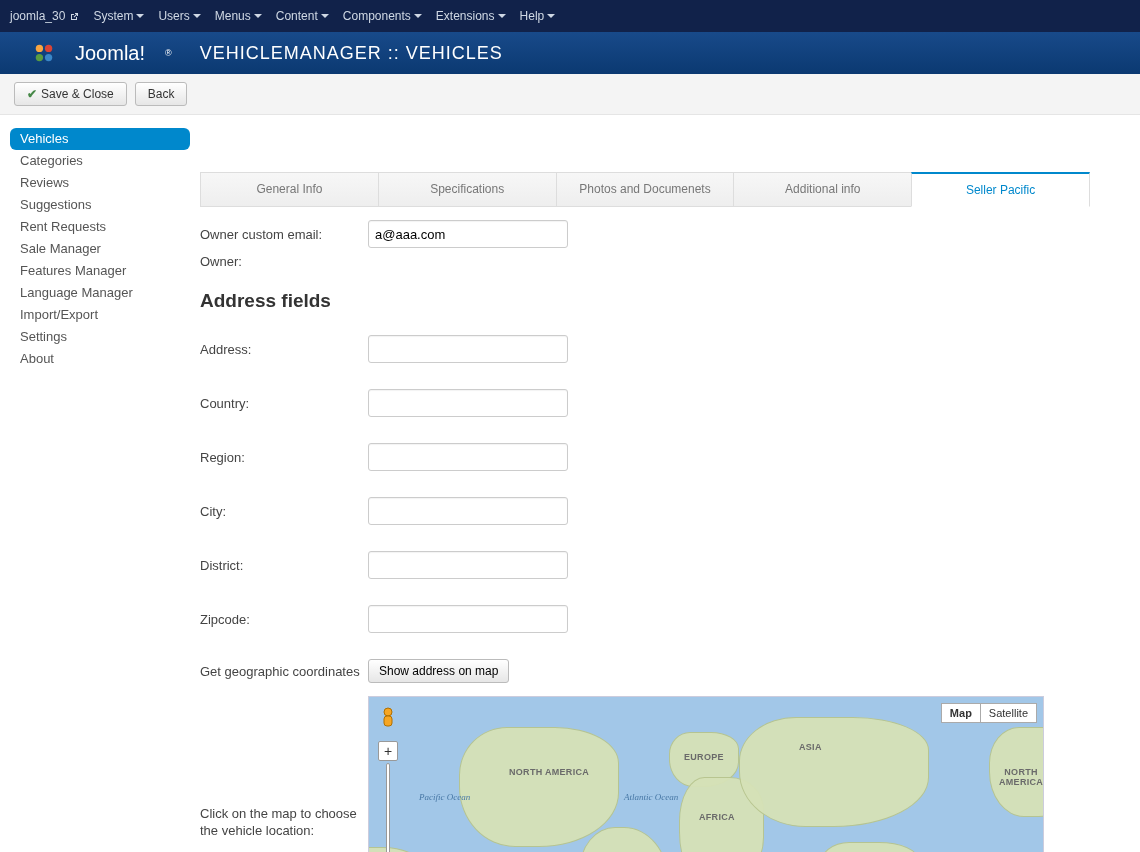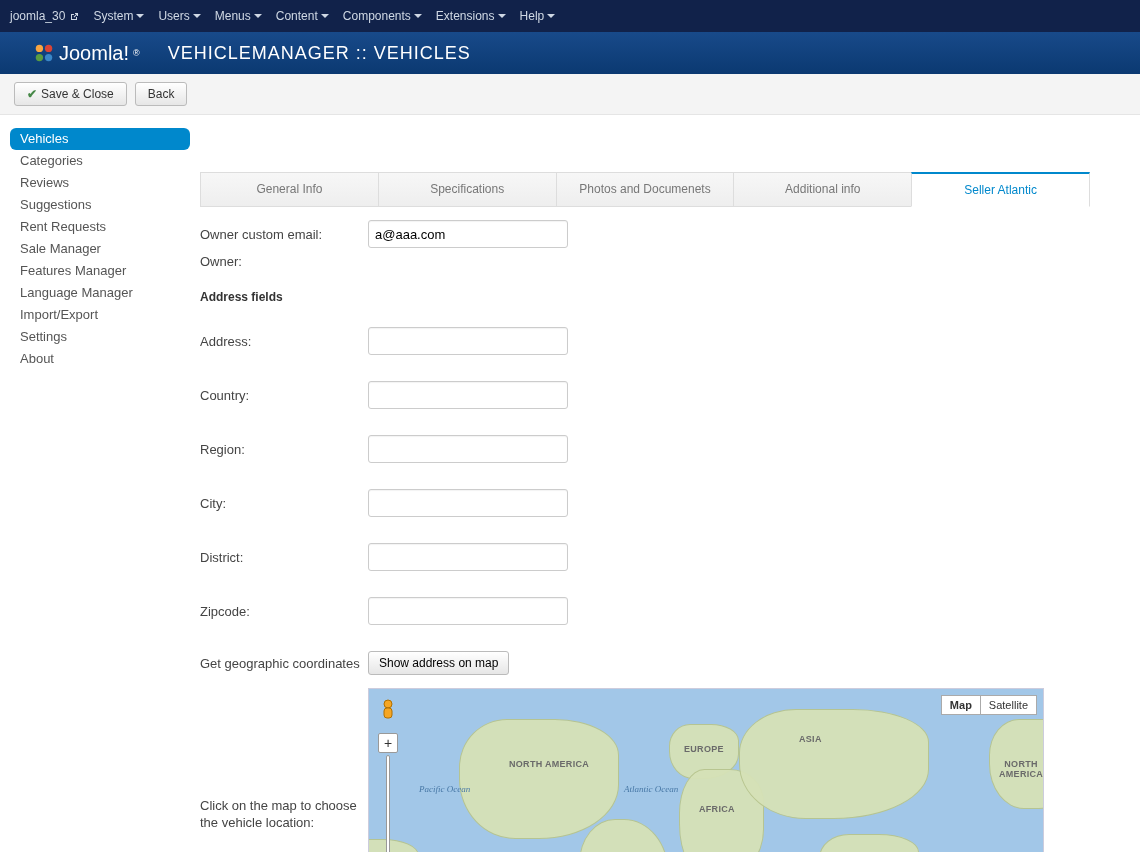--- a/index.html
+++ b/index.html
@@ -8,21 +8,21 @@
   
   .topbar { background: #11224a; height: 32px; line-height: 24px; padding: 0 10px; color: #cfd8e4; font-size: 12px; display: flex; gap: 14px; }
   .topbar .site-link { color: #cfd8e4; display:flex; align-items:center; gap:4px; }
   .topbar .menu { display: flex; gap: 14px; }
   .topbar .menu > div { cursor: pointer; display: flex; align-items: center; gap: 3px; }
   .caret { display:inline-block; width:0; height:0; border-left:4px solid transparent; border-right:4px solid transparent; border-top:4px solid #cfd8e4; vertical-align: middle;}
   .ext-icon svg { vertical-align: middle; }
   
   
   .header { background: linear-gradient(#184a8a, #0b3971); height: 42px; display:flex; align-items:center; padding-left:33px; color:#fff; }
-  .logo { display:flex; align-items:center; gap:4px; margin-right:28px; }
+  .logo { display:flex; align-items:center; gap:20px; margin-right:28px; }
   .logo-text { font-size:20px; font-weight:normal; letter-spacing:0; }
   .page-title { font-size:18px; letter-spacing:1px; font-weight:normal; }
   
   
   .toolbar { background:#f4f4f4; border-bottom:1px solid #e5e5e5; padding:8px 14px; display:flex; gap:8px; }
   .btn { background: linear-gradient(#fff,#e6e6e6); border:1px solid #bbb; border-radius:3px; padding:4px 12px; font-size:12px; cursor:pointer; display:inline-flex; align-items:center; gap:4px; color:#333;}
   .check-icon { color:#468847; font-weight:bold; }
   
   
   .layout { display:flex; align-items:flex-start; }
@@ -37,21 +37,21 @@
   .tabs { display:flex; margin-top:18px; margin-bottom:10px;}
   .tab { flex:1; text-align:center; padding:9px 6px; background:linear-gradient(#f7f7f7,#eee); border:1px solid #ddd; font-size:12px; color:#777; cursor:pointer; position:relative;margin-top:29px;}
   .tab + .tab { margin-left:-1px; }
   .tab.active { background:#fff; border-top:2px solid #0088cc; border-bottom-color:#fff; color:#0088cc; }
   
   
   .form-row { display:flex; align-items:center; padding:3px 0; }
   .form-row.spaced { margin-top:20px; }
   .form-label { width:168px; color:#444; font-size:13px; }
   .form-input { width:200px; height:28px; border:1px solid #ccc; border-radius:3px; padding:2px 6px; font-size:13px; box-shadow: inset 0 1px 1px rgba(0,0,0,.05);}
-  h3.section { font-size:12px; font-weight:bold; margin:18px 0 14px 0; color:#333;}
+  h3.section { font-size:19px; font-weight:bold; margin:18px 0 14px 0; color:#333;}
   .action-btn { background: linear-gradient(#fff,#e6e6e6); border:1px solid #bbb; border-radius:3px; padding:4px 10px; font-size:12px; cursor:pointer;}
 
   
   .map-row { display:flex; align-items:center; margin-top:10px;}
   .map-label { width:168px; color:#444; font-size:13px; line-height:17px; padding-right:6px;}
   .map-wrap { position:relative; width:676px; height:252px; border:1px solid #ccd; overflow:hidden;}
   .map-bg { position:absolute; inset:0; }
   
   .ocean { position:absolute; inset:0; background:#a2c7e8; }
   .land { position:absolute; background:#d6e2b7; border:1px solid #b7c48e; border-radius:30% 40% 50% 35% / 40% 30% 45% 50%; opacity:0.95;}
@@ -159,21 +159,21 @@
         <li>About</li>
       </ul>
   </div>
 
   <div class="main">
     <div class="tabs" id="tabs">
         <div class="tab">General Info</div>
         <div class="tab">Specifications</div>
         <div class="tab">Photos and Documenets</div>
         <div class="tab">Additional info</div>
-        <div class="tab active">Seller Atlantic</div>
+        <div class="tab active">Seller Pacific</div>
       </div>
 
     <div>
       <div class="form-row">
         <div class="form-label">Owner custom email:</div>
         <input class="form-input" type="text" value="a@aaa.com" style="">
       </div>
       <div class="form-row">
         <div class="form-label">Owner:</div>
       </div>

